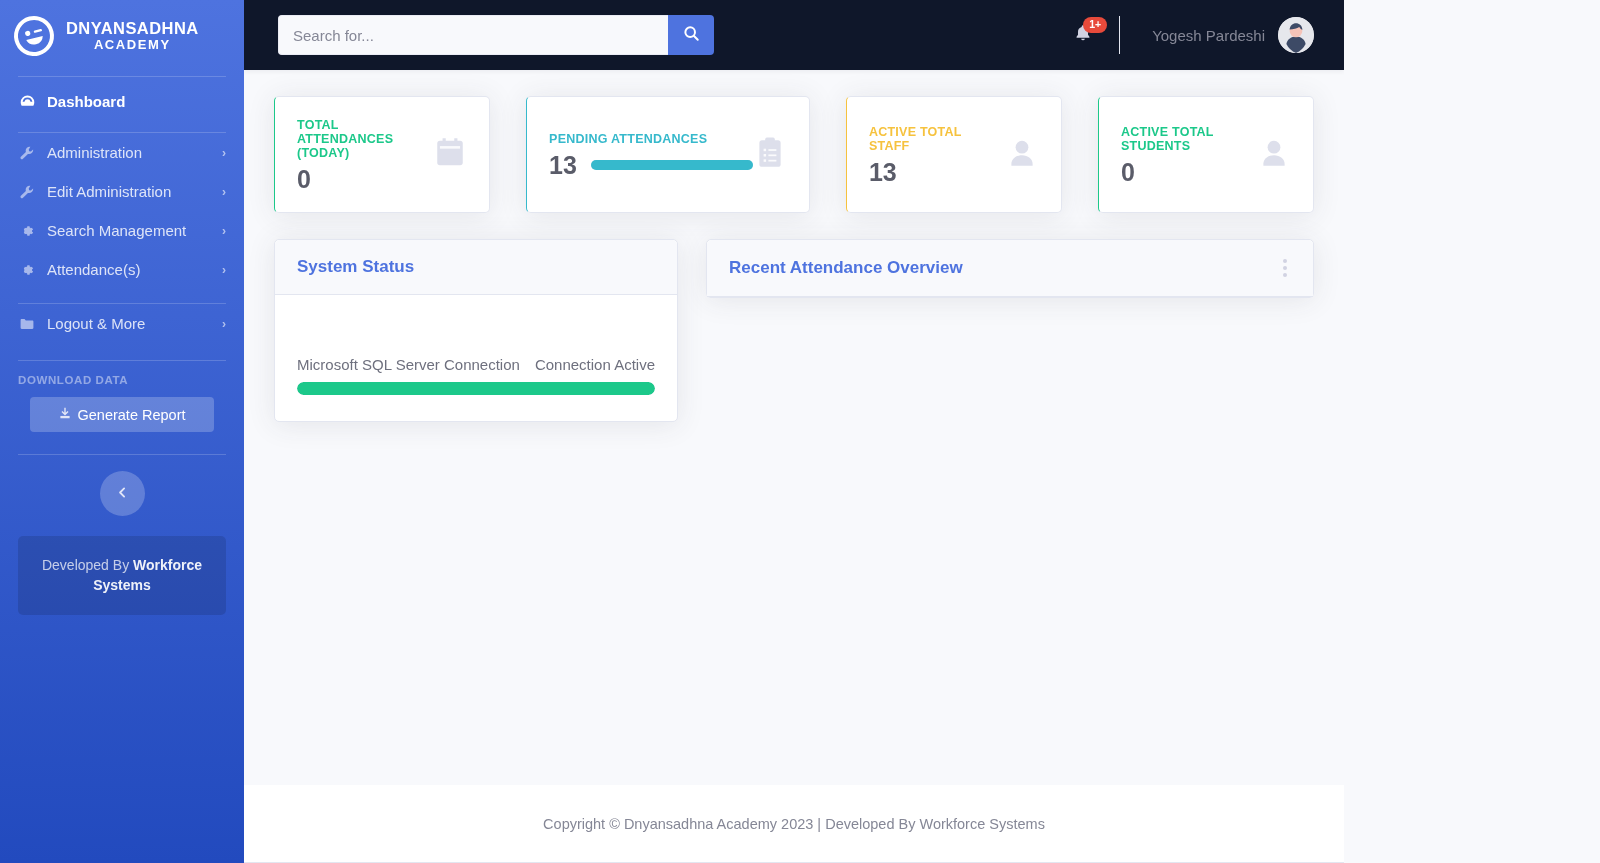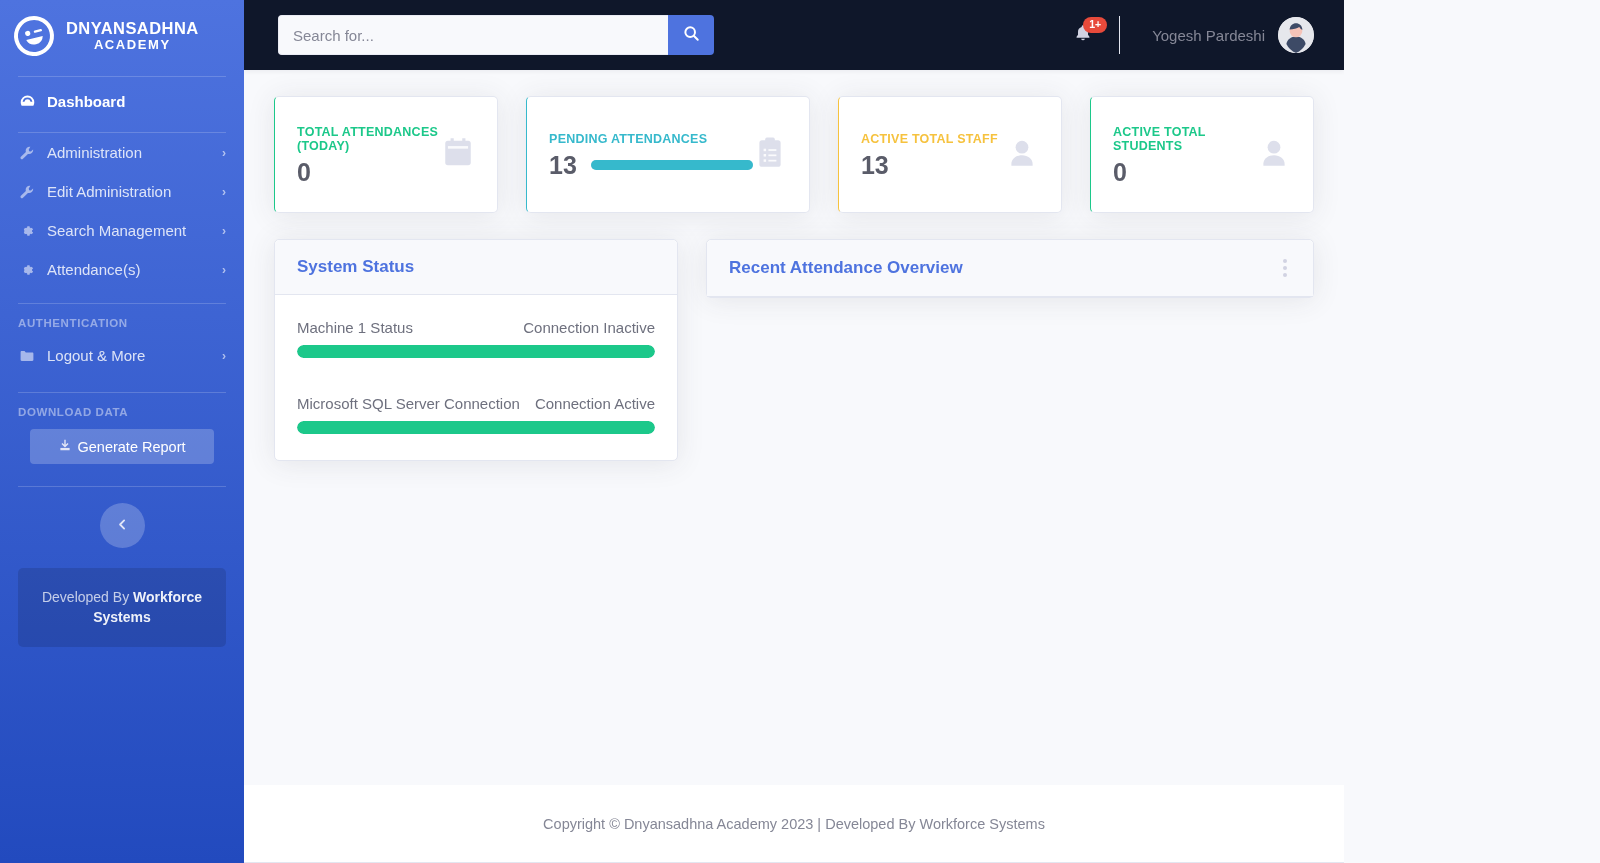--- a/index.html
+++ b/index.html
@@ -113,21 +113,21 @@
                padding: 0 4px 0 28px; cursor: pointer; }
   .user-name { font-size: 15px; color: #858796; }
   .avatar {
     width: 36px; height: 36px; border-radius: 50%;
     background: #e3e4ea; overflow: hidden; flex: 0 0 36px;
   }
 
   .content { flex: 1 1 auto; padding: 26px 30px 0 30px; overflow: hidden; }
 
   
-  .stat-row { display: flex; gap: 28px; }
+  .stat-row { display: flex; gap: 36px; }
   .stat-card {
     flex: 1 1 0; background: #fff; border-radius: 5px;
     box-shadow: 0 .15rem 1.75rem 0 rgba(58,59,69,.10);
     border-left: 5px solid #1cc88a;
     padding: 19px 22px 19px 22px; height: 117px;
     display: flex; align-items: center; justify-content: space-between;
   }
   .stat-label {
     font-size: 12.5px; font-weight: bold; letter-spacing: .25px;
     text-transform: uppercase; color: #1cc88a; margin-bottom: 7px;
@@ -257,21 +257,20 @@
             <path d="M10 6.6A3.4 3.4 0 1 0 10 13.4 3.4 3.4 0 0 0 10 6.6zm0 5.1a1.7 1.7 0 1 1 0-3.4 1.7 1.7 0 0 1 0 3.4z"></path>
             <path d="M17.6 11.6l-1.3-.8a6.6 6.6 0 0 0 0-1.6l1.3-.8-1.4-2.4-1.4.5a6.5 6.5 0 0 0-1.4-.8l-.2-1.5h-2.8l-.2 1.5a6.5 6.5 0 0 0-1.4.8l-1.4-.5-1.4 2.4 1.3.8a6.6 6.6 0 0 0 0 1.6l-1.3.8 1.4 2.4 1.4-.5a6.5 6.5 0 0 0 1.4.8l.2 1.5h2.8l.2-1.5a6.5 6.5 0 0 0 1.4-.8l1.4.5z"></path>
           </svg>
       </span>
       <span class="nav-label">Attendance(s)</span>
       <span class="nav-caret">›</span>
     </div>
 
     <div class="sb-divider" style="margin-top:14px;"></div>
 
-    <div class="nav-heading">AUTHENTICATION</div>
 
     <div class="nav-item">
       <span class="nav-ico">
         <svg width="16" height="16" viewBox="0 0 20 20" fill="#cfd8f5">
             <path d="M2 5.2c0-.7.6-1.3 1.3-1.3h3.6l1.6 1.8h8.2c.7 0 1.3.6 1.3 1.3v7.8c0 .7-.6 1.3-1.3 1.3H3.3c-.7 0-1.3-.6-1.3-1.3z"></path>
           </svg>
       </span>
       <span class="nav-label">Logout &amp; More</span>
       <span class="nav-caret">›</span>
     </div>
@@ -429,29 +428,20 @@
       </section>
 
       <section class="panel-row">
 
         <div class="card sys-card">
           <div class="card-head">
             <span class="card-title">System Status</span>
           </div>
           <div class="card-body">
 
-            <div>
-              <div class="status-row">
-                <span class="sname">Machine 1 Status</span>
-                <span class="sval">Connection Inactive</span>
-              </div>
-              <div class="prog-track">
-                <div class="prog-fill" style="width:100%;background:#1cc88a;"></div>
-              </div>
-            </div>
 
             <div class="status-gap"></div>
 
             <div>
               <div class="status-row">
                 <span class="sname">Microsoft SQL Server Connection</span>
                 <span class="sval">Connection Active</span>
               </div>
               <div class="prog-track">
                 <div class="prog-fill" style="width:100%;background:#1cc88a;"></div>

